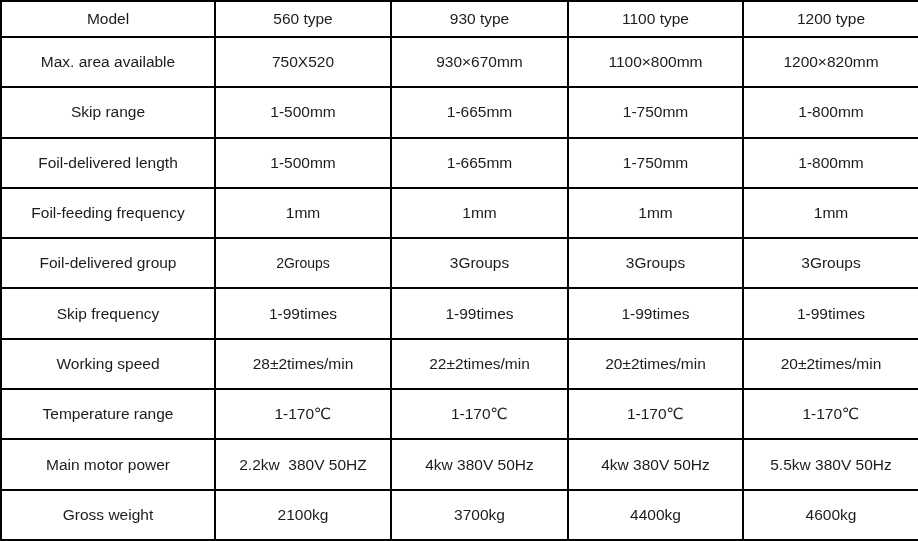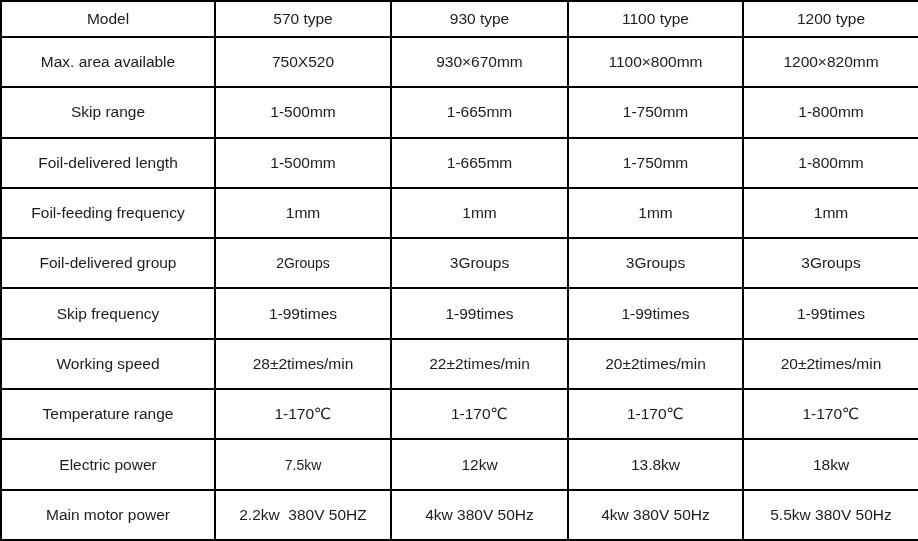--- a/index.html
+++ b/index.html
@@ -47,21 +47,21 @@
   <colgroup>
     <col class="c0">
       <col class="c1">
       <col class="c2">
       <col class="c3">
       <col class="c4">
   </colgroup>
   <thead>
     <tr>
         <th scope="col">Model</th>
-        <th scope="col">570 type</th>
+        <th scope="col">560 type</th>
         <th scope="col">930 type</th>
         <th scope="col">1100 type</th>
         <th scope="col">1200 type</th>
       </tr>
   </thead>
   <tbody>
       <tr>
         <td>Max. area available</td>
         <td>750X520</td>
         <td>930×670mm</td>
@@ -111,27 +111,27 @@
         <td>20±2times/min</td>
       </tr>
       <tr>
         <td>Temperature range</td>
         <td>1-170℃</td>
         <td>1-170℃</td>
         <td>1-170℃</td>
         <td>1-170℃</td>
       </tr>
       <tr>
-        <td>Electric power</td>
-        <td class="small-text">7.5kw</td>
-        <td>12kw</td>
-        <td>13.8kw</td>
-        <td>18kw</td>
-      </tr>
-      <tr>
         <td>Main motor power</td>
         <td>2.2kw  380V 50HZ</td>
         <td>4kw 380V 50Hz</td>
         <td>4kw 380V 50Hz</td>
         <td>5.5kw 380V 50Hz</td>
       </tr>
+      <tr>
+        <td>Gross weight</td>
+        <td>2100kg</td>
+        <td>3700kg</td>
+        <td>4400kg</td>
+        <td>4600kg</td>
+      </tr>
     </tbody>
 </table>
 
 </body></html>

